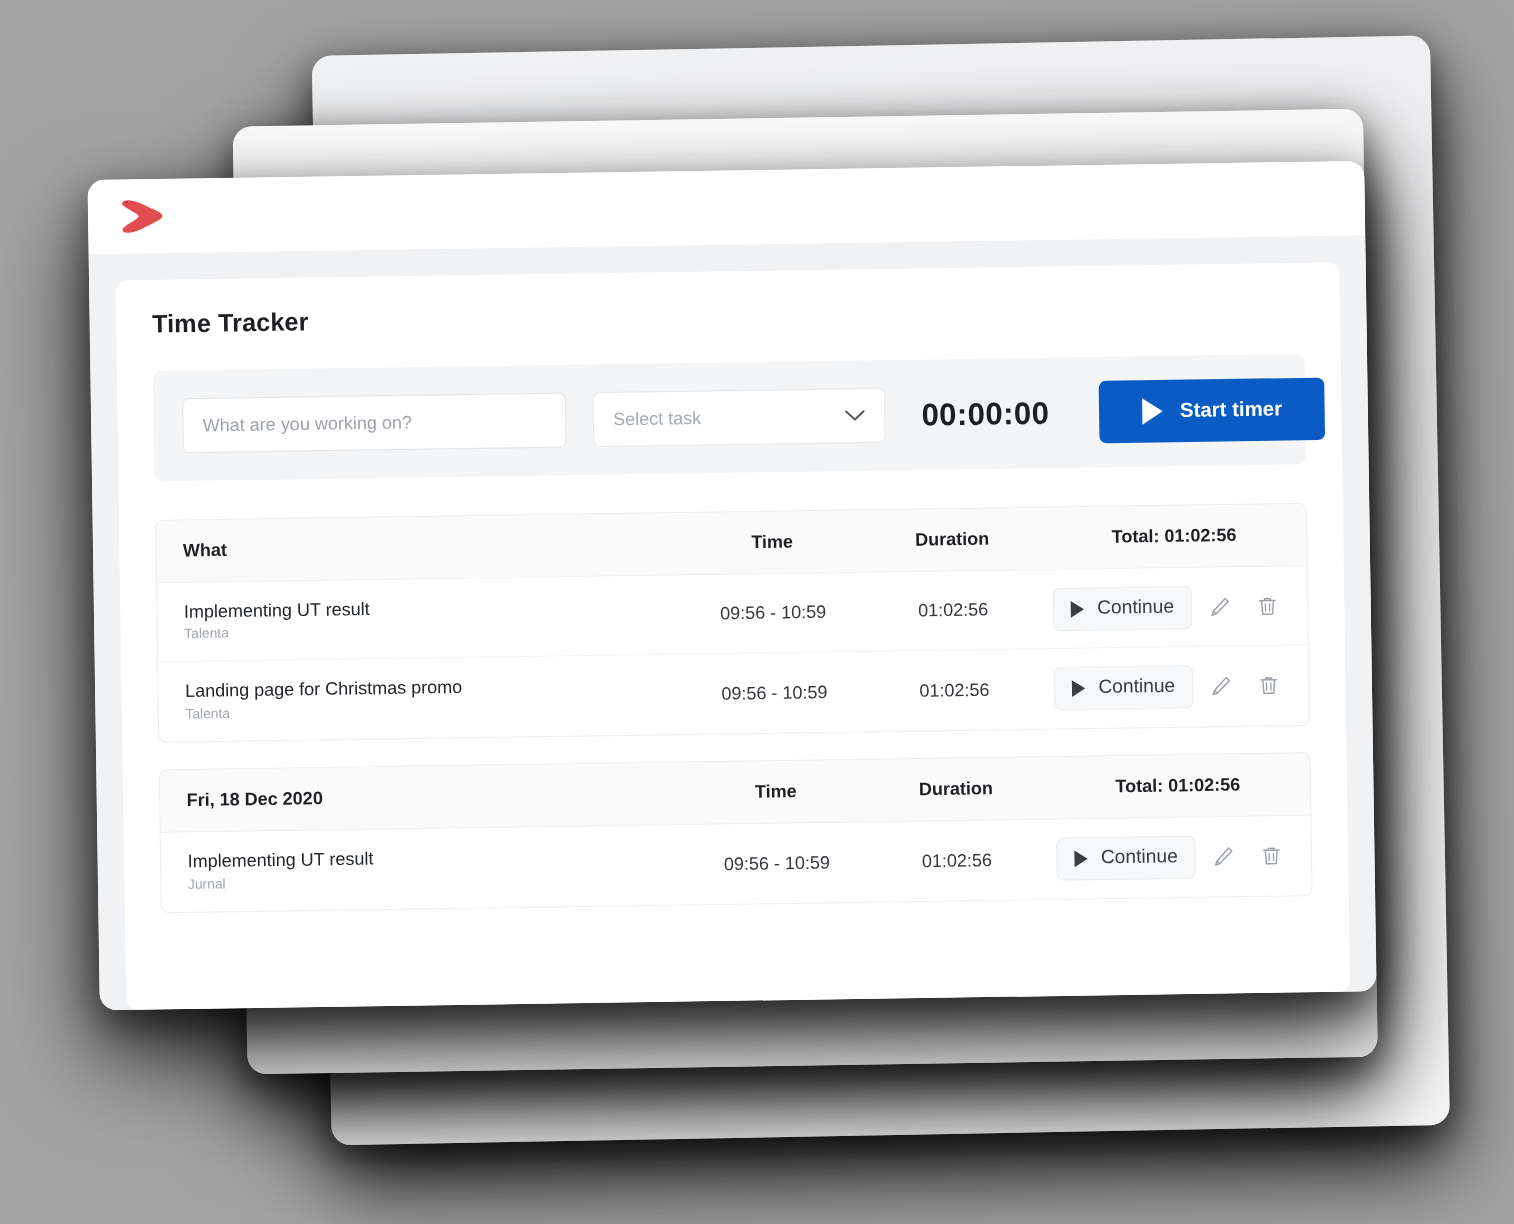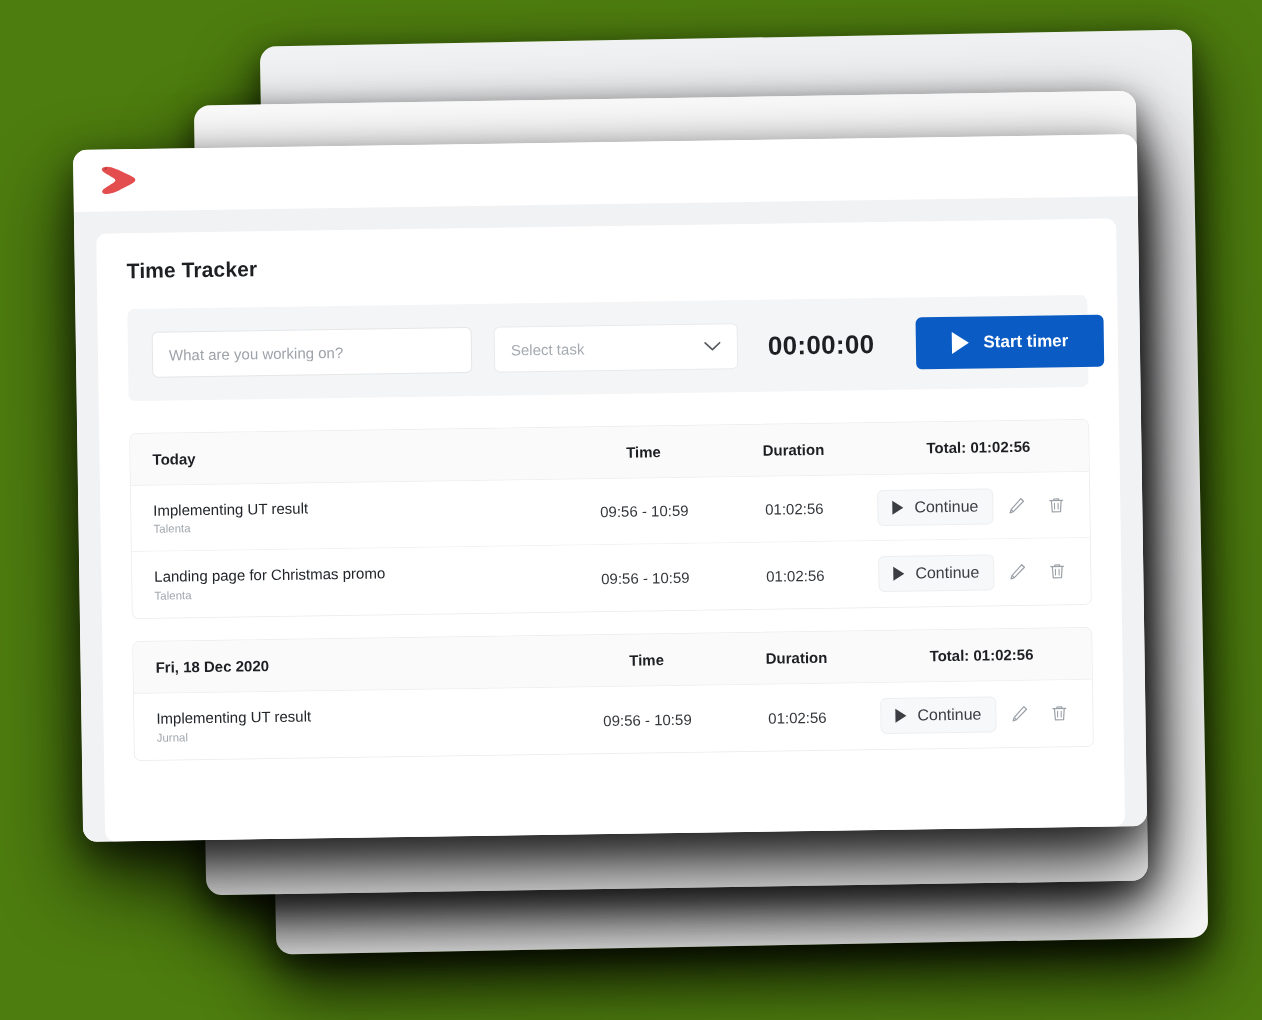--- a/index.html
+++ b/index.html
@@ -7,21 +7,21 @@
     width: 1262px; height: 1020px;
     background: #ffffff;
     font-family: "Liberation Sans", sans-serif;
     overflow: hidden;
   }
 
   #stage {
     position: relative;
     width: 1262px;
     height: 1020px;
-    background: #4d7c0f;
+    background: #a3a3a3;
   }
 
   
   .back-card {
     position: absolute;
     border-radius: 16px;
     background: linear-gradient(160deg,#f3f4f5 0%, #eeeff0 45%, #f7f8f8 100%);
     box-shadow: 0 34px 70px rgba(0,0,0,0.82), 0 10px 30px rgba(0,0,0,0.55);
   }
   #back-card-far {
@@ -266,21 +266,21 @@
 
           <button id="start-timer-button">
             <span class="play-triangle-white"></span>
             <span>Start timer</span>
           </button>
         </div>
 
         <div id="entry-groups">
   <div class="entry-group">
     <div class="group-header">
-      <span class="group-title">Today</span>
+      <span class="group-title">What</span>
       <span class="col-spacer"></span>
       <span class="col-time">Time</span>
       <span class="col-dur">Duration</span>
       <span class="col-total">Total: 01:02:56</span>
     </div>
     <div class="group-rows">
   <div class="entry-row">
     <div class="entry-main">
       <div class="entry-title">Implementing UT result</div>
       <div class="entry-project">Talenta</div>

